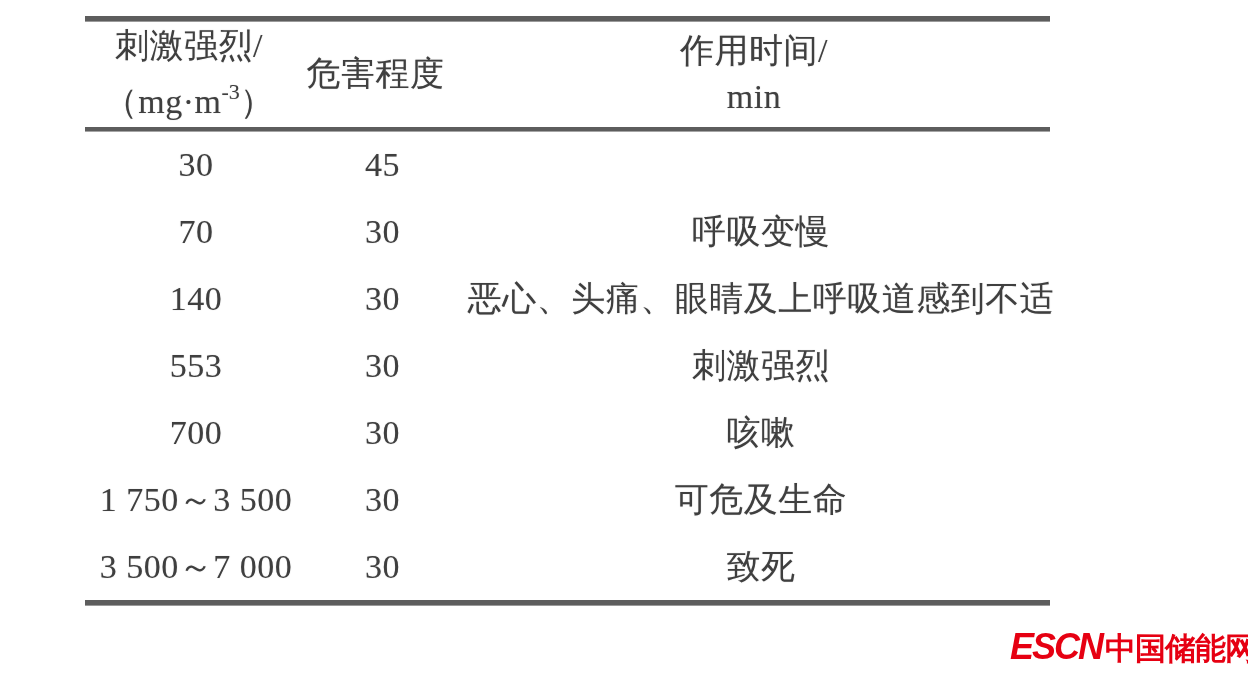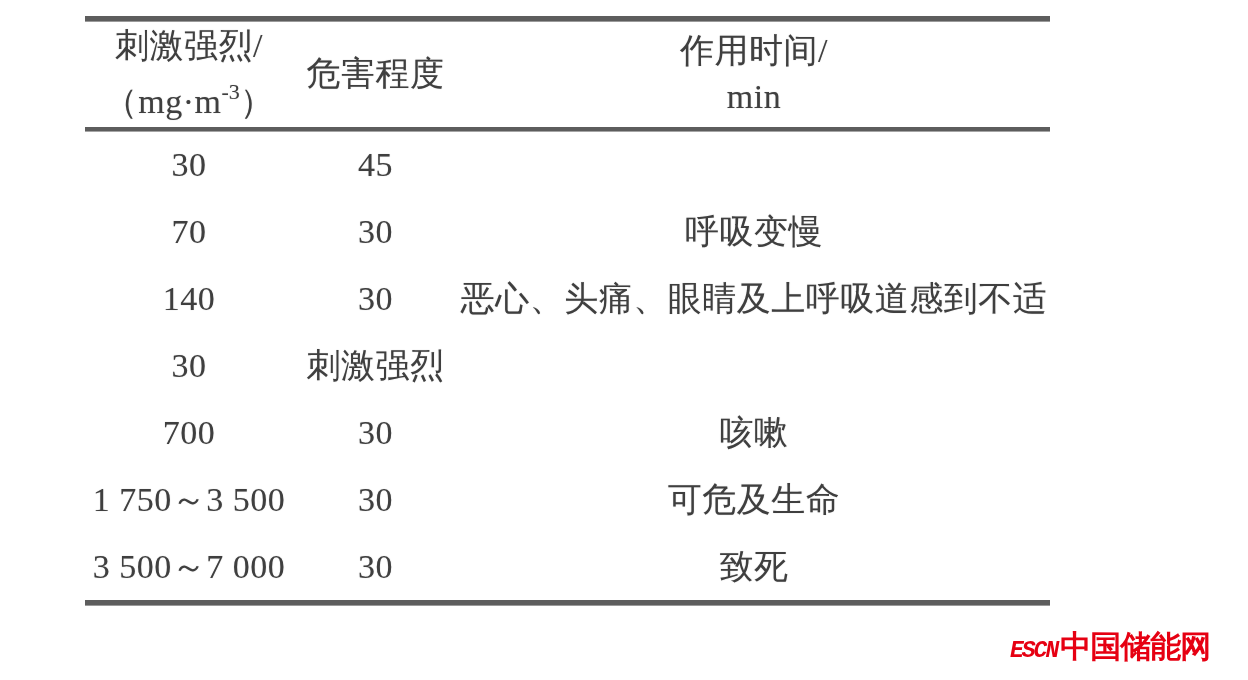--- a/index.html
+++ b/index.html
@@ -47,37 +47,37 @@
     line-height: 46px;
   }
   .header-cell .line { display: block; }
   sup.neg-exp {
     font-size: 22px;
     vertical-align: 14px;
     letter-spacing: 0;
   }
   .body-row {
     height: 67px;
+    margin-left: 7px;
   }
   .watermark {
     position: absolute;
     left: 1010px;
     top: 630px;
     width: 238px;
     white-space: nowrap;
     font-family: "Liberation Sans", "DejaVu Sans", sans-serif;
     font-weight: bold;
     line-height: 34px;
   }
   .watermark .latin {
-    font-size: 23px;
+    font-size: 36px;
     font-style: italic;
     letter-spacing: -2px;
     padding-right: 3px;
-    font-family: Liberation Mono, monospace;
   }
   .watermark .chinese {
     font-size: 31px;
     letter-spacing: -1px;
   }
 </style>
 </head>
 <body style="color: rgb(63, 63, 63);">
 
 <div class="table-wrap">
@@ -107,20 +107,21 @@
       <div class="cell">70</div>
       <div class="cell">30</div>
       <div class="cell">呼吸变慢</div>
     </div>
     <div class="grid-row body-row">
       <div class="cell">140</div>
       <div class="cell">30</div>
       <div class="cell">恶心、头痛、眼睛及上呼吸道感到不适</div>
     </div>
     <div class="grid-row body-row">
+      <div class="cell">553</div>
       <div class="cell">30</div>
       <div class="cell">刺激强烈</div>
     </div>
     <div class="grid-row body-row">
       <div class="cell">700</div>
       <div class="cell">30</div>
       <div class="cell">咳嗽</div>
     </div>
     <div class="grid-row body-row">
       <div class="cell">1 750～3 500</div>

